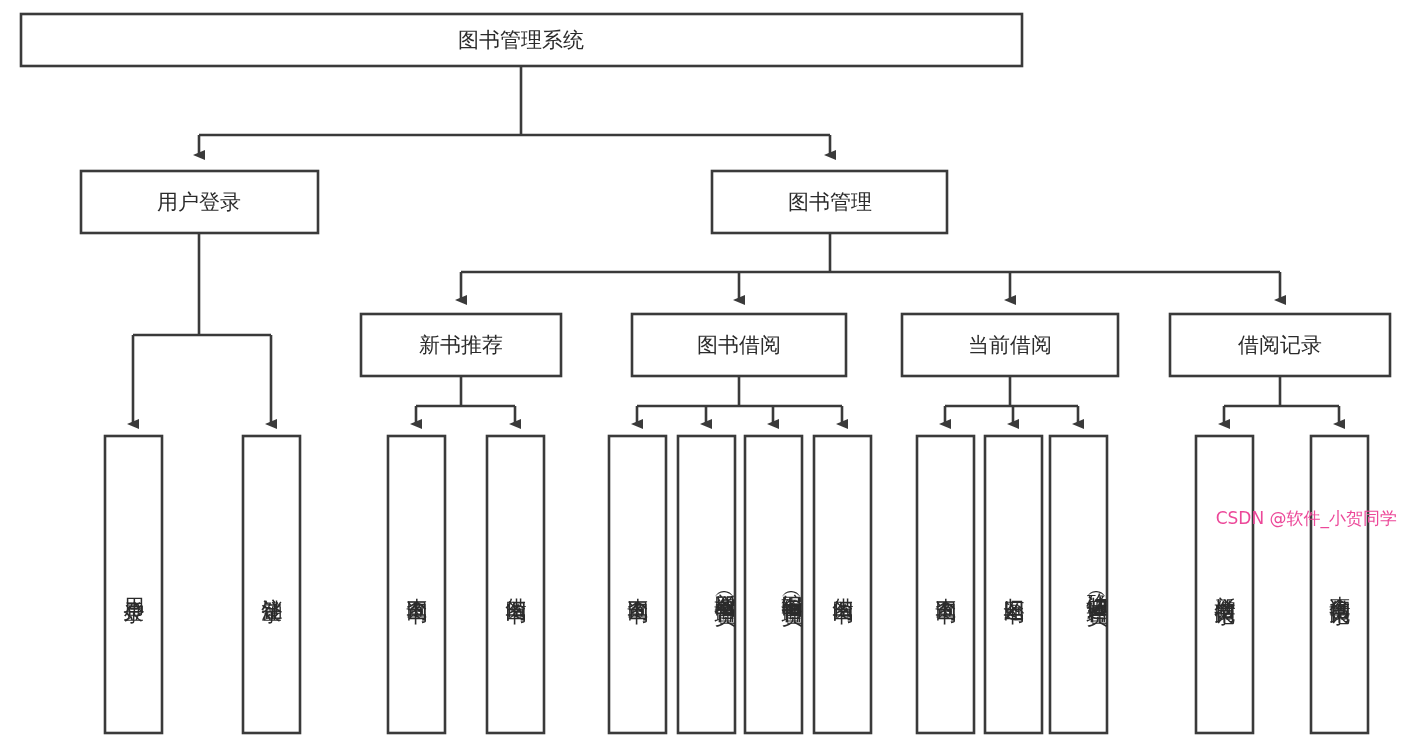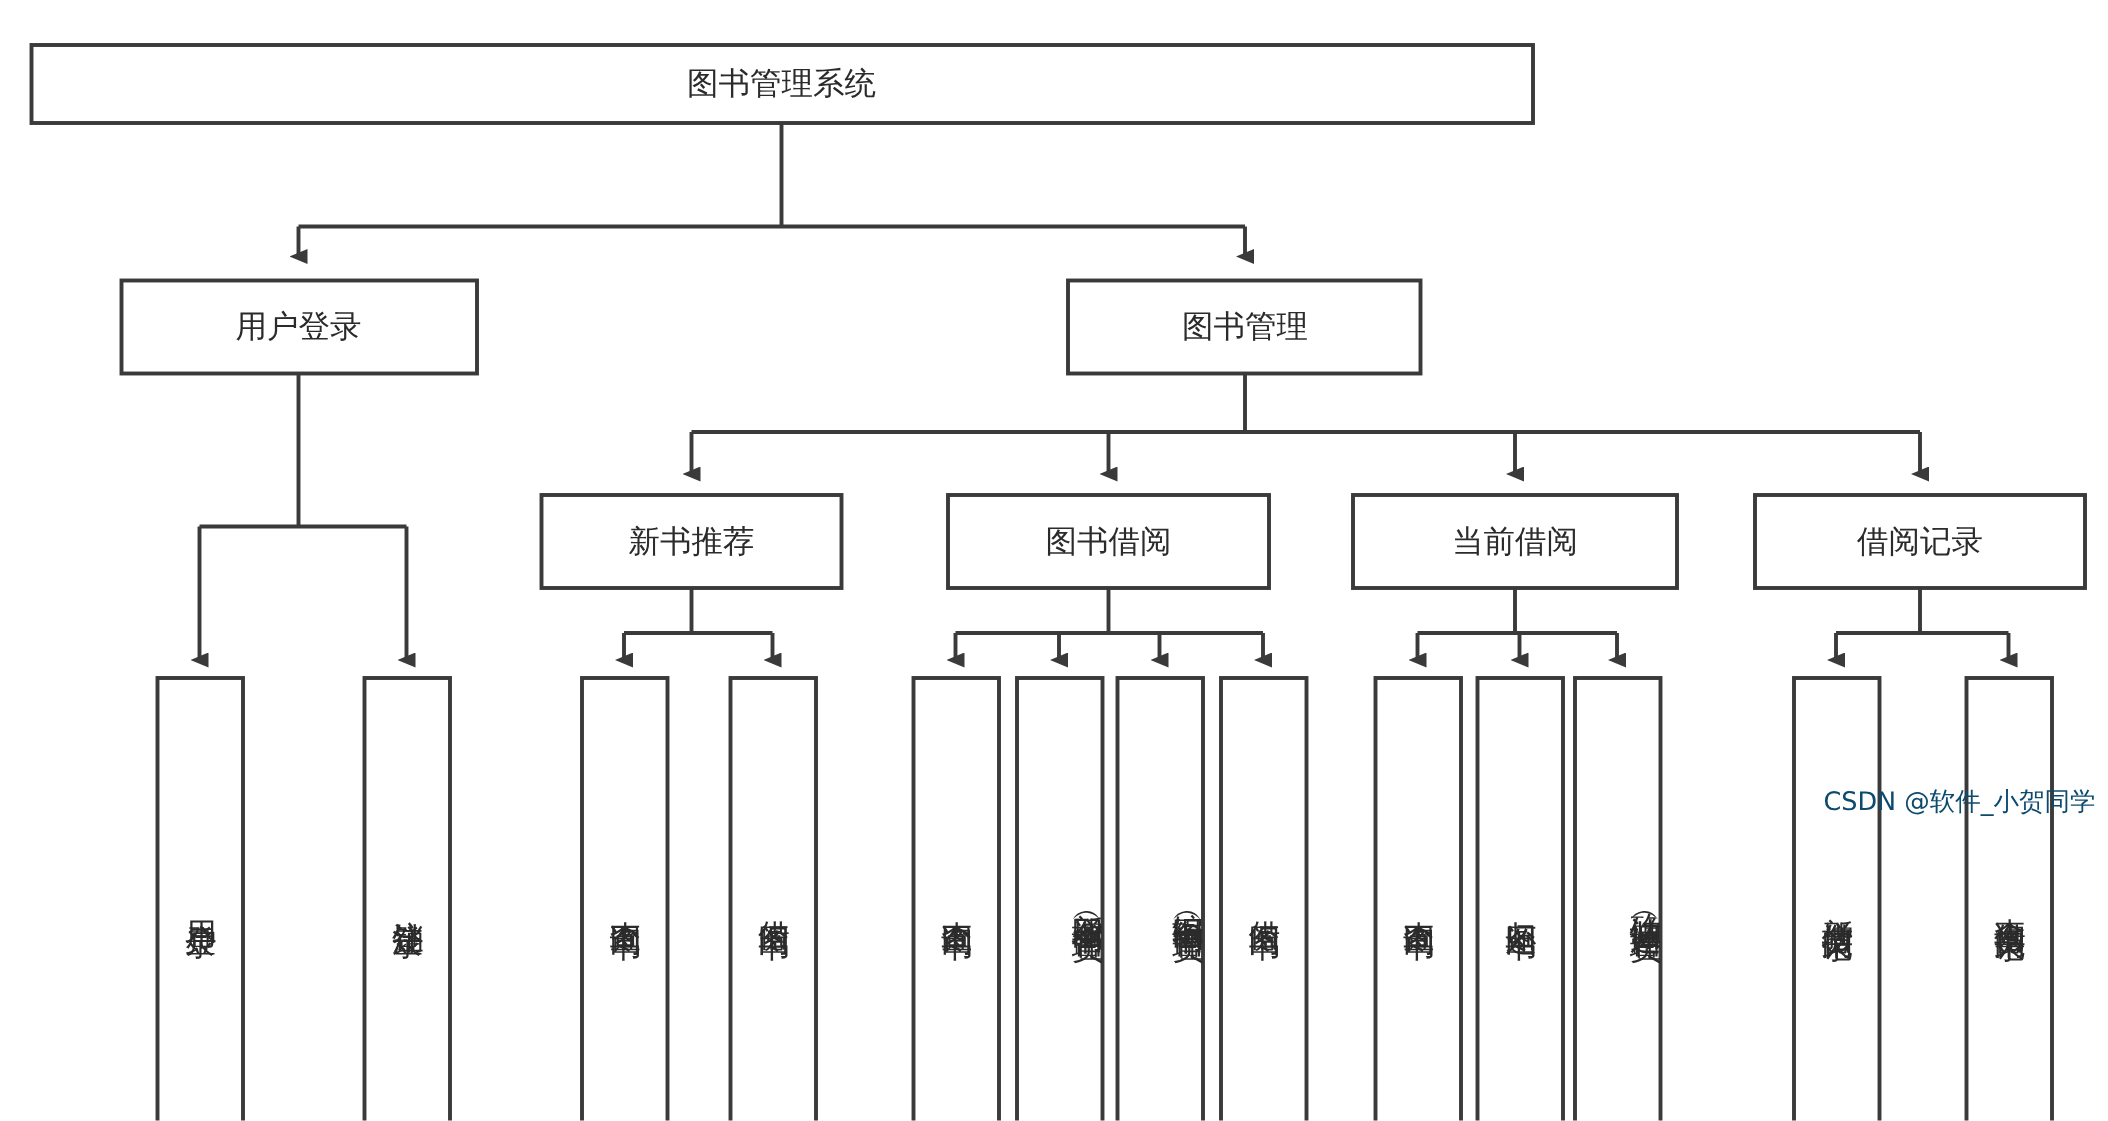--- a/index.html
+++ b/index.html
@@ -1,21 +1,21 @@
 <!DOCTYPE html>
 <html><head>
 <meta charset="utf-8">
 <style>
   html,body{margin:0;padding:0;background:#ffffff;}
   body{
     width:1405px;height:747px;
     font-family:"DejaVu Sans","Liberation Sans",sans-serif;
     overflow:hidden;
   }
-  #diagram-root{position:relative;width:1405px;height:534px;background:#fff;margin-top:16px;}
+  #diagram-root{position:relative;width:1405px;height:534px;background:#fff;}
   svg{display:block;}
   .node-rect{fill:#ffffff;stroke:#3a3a3a;stroke-width:2.6;}
   .connector{stroke:#3a3a3a;stroke-width:2.6;fill:none;}
   .arrow-head{fill:#3a3a3a;stroke:none;}
   .node-label{
     font-family:"DejaVu Sans","Liberation Sans",sans-serif;
     font-size:21px;fill:#2b2b2b;
     dominant-baseline:middle;text-anchor:middle;
   }
   .vlabel-wrap{
@@ -26,21 +26,21 @@
     letter-spacing:2px;
     color:#2b2b2b;
     font-size:21px;
     line-height:1;
     pointer-events:none;
   }
   .watermark{
     position:absolute;
     right:8px;bottom:4px;
     font-size:17px;
-    color:#0c4a6e;
+    color:#ec4899;
     font-family:"DejaVu Sans","Liberation Sans",sans-serif;
     white-space:nowrap;
   }
 </style>
 </head>
 <body>
 
 <div id="diagram-root">
 
   <svg width="1405" height="747" viewBox="0 0 1405 747">

